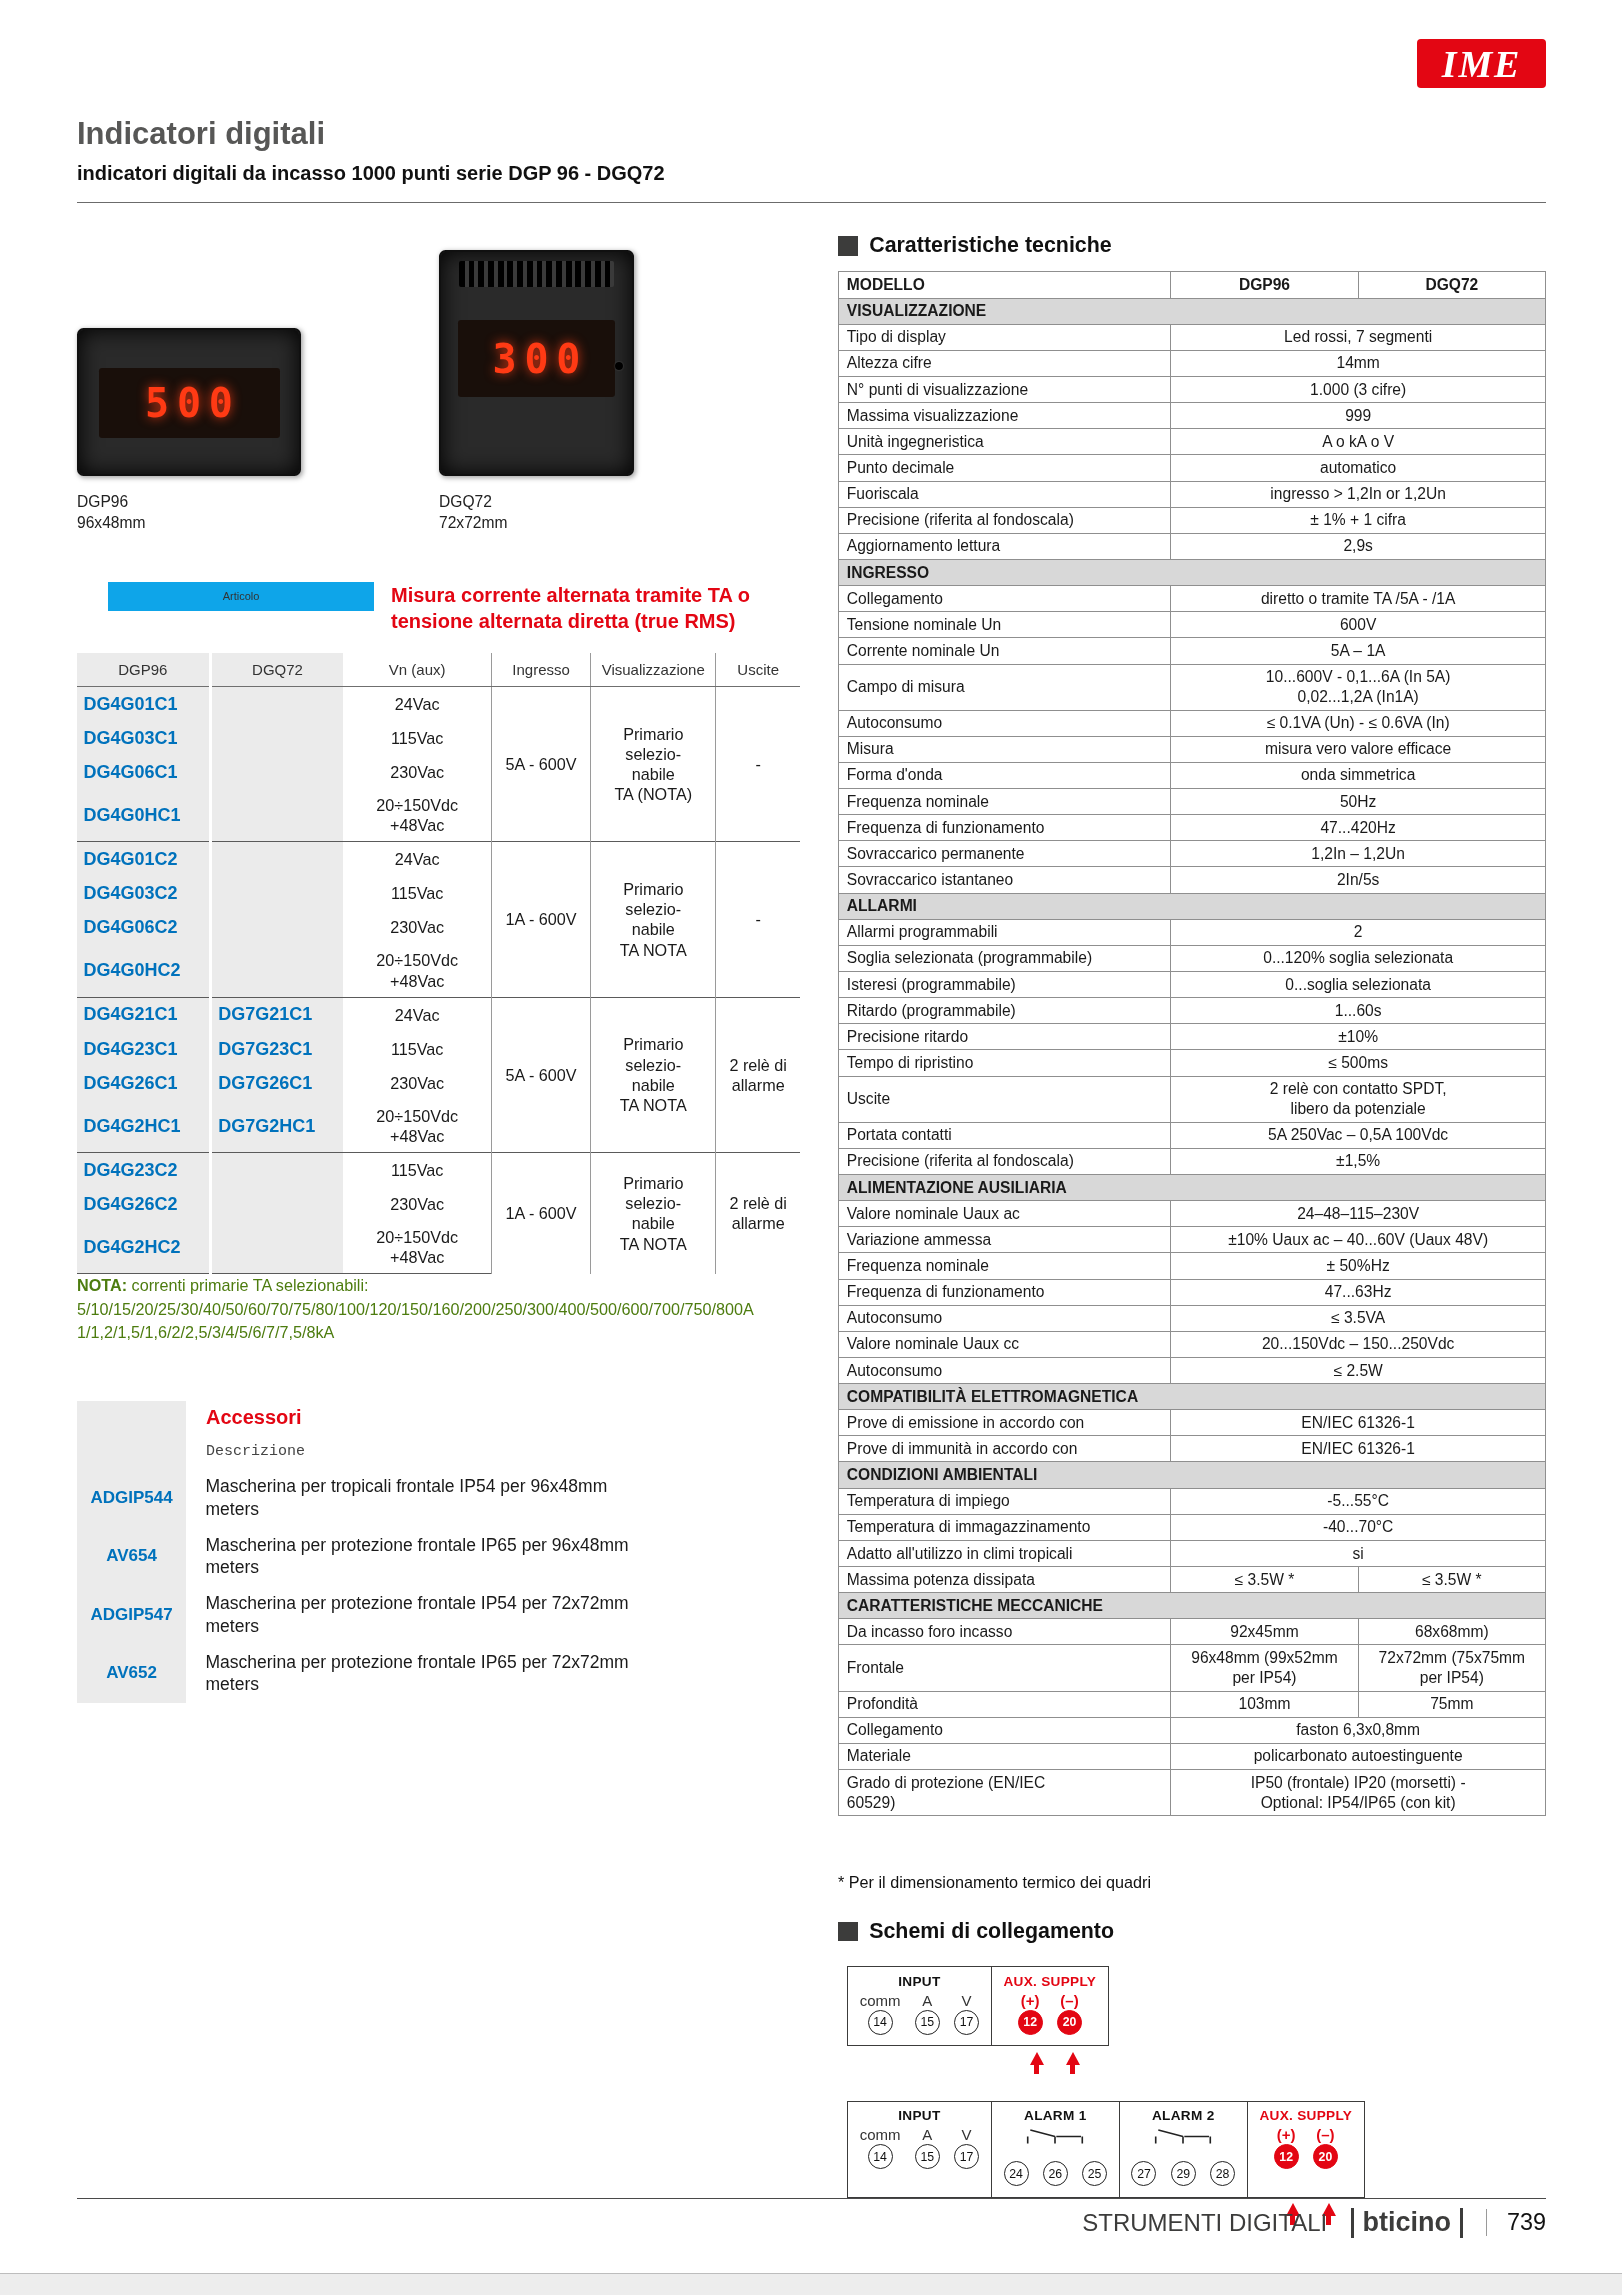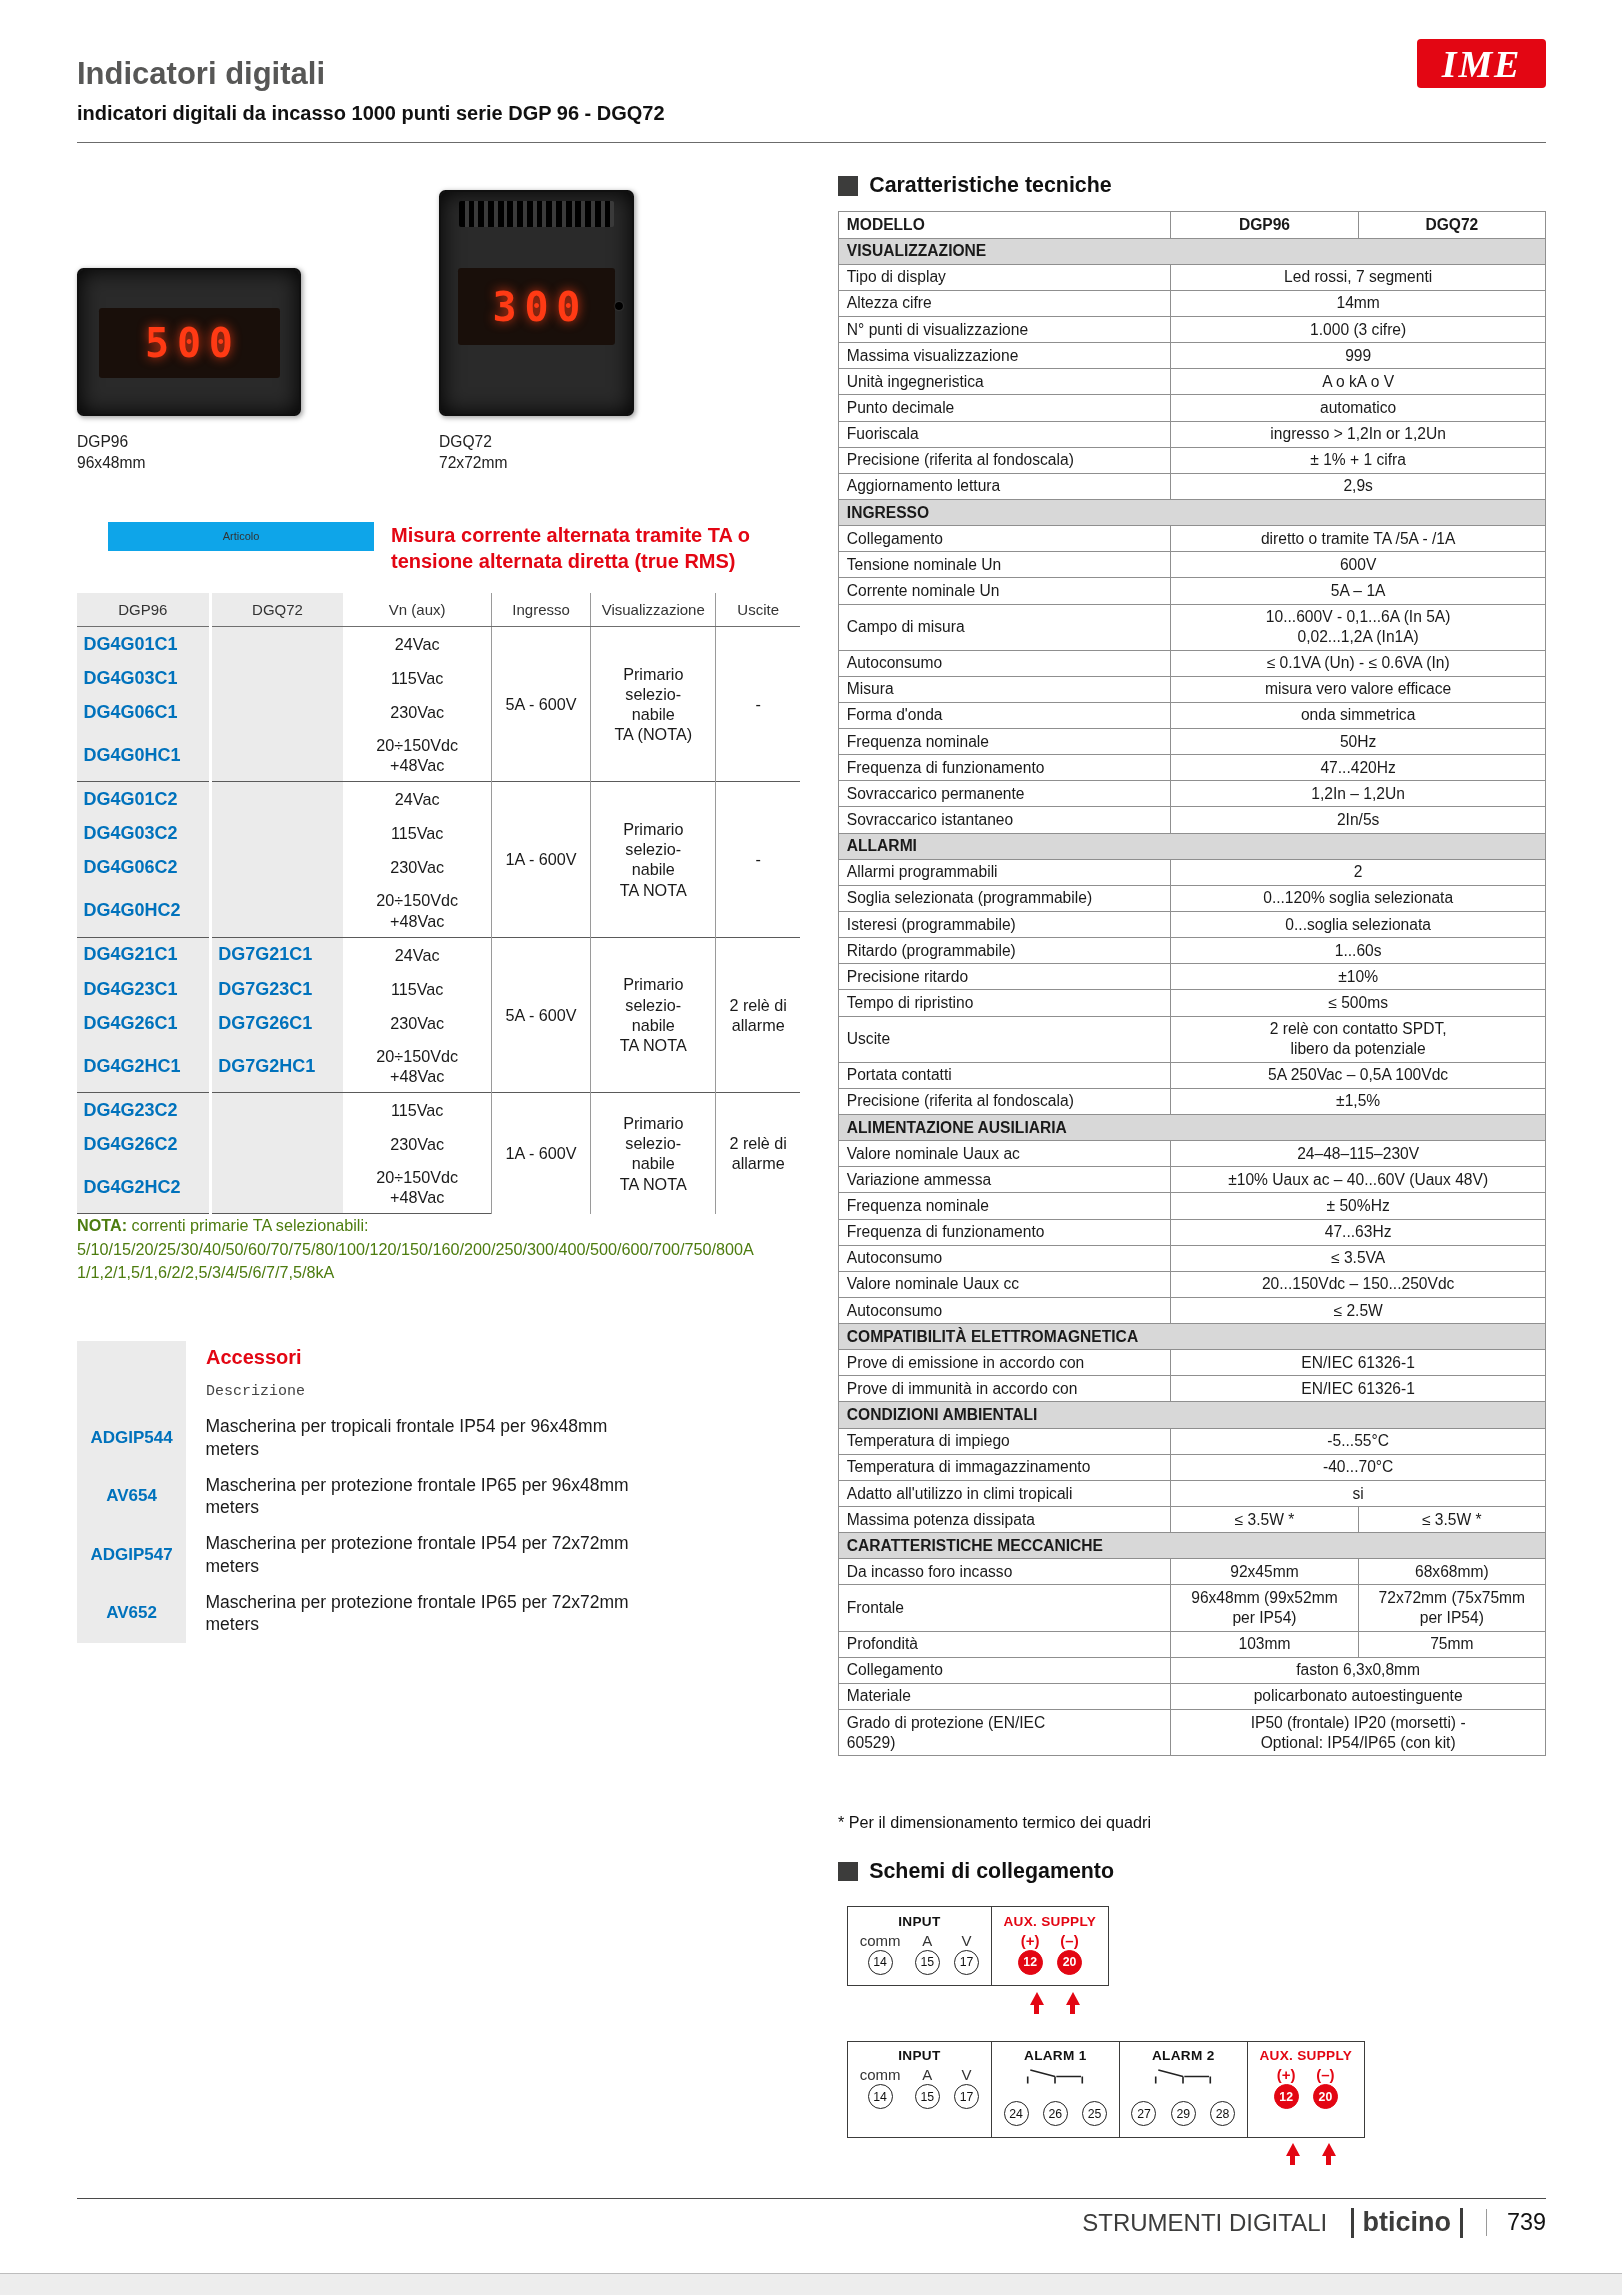--- a/index.html
+++ b/index.html
@@ -11,40 +11,40 @@
     --rule:#8f8f8f;
   }
   *{margin:0;padding:0;box-sizing:border-box;}
   body{background:#fff;font-family:"Liberation Sans",sans-serif;color:var(--ink);}
   .page{position:relative;width:1623px;height:2295px;background:#fff;padding:0 77px;overflow:hidden;}
 
   
   .ime-logo{position:absolute;top:39px;right:77px;width:129px;height:49px;background:var(--red);
     color:#fff;display:flex;align-items:center;justify-content:center;border-radius:3.9px;
     font-family:"Liberation Serif",serif;font-weight:bold;font-style:italic;font-size:38px;letter-spacing:1.9px;}
-  .title-block{padding-top:56px;}
+  .title-block{padding-top:116px;}
   .page-title{font-size:31px;font-weight:bold;color:#575756;margin-bottom:10.4px;}
   .page-subtitle{font-size:20px;font-weight:bold;color:#111;margin-bottom:17px;}
   .title-rule{border:none;border-top:1.9px solid #6b6b6b;margin-bottom:30px;}
 
   
   .columns{display:flex;gap:38px;align-items:flex-start;}
   .left-col{width:723px;flex:0 0 auto;}
   .right-col{flex:1;min-width:0;}
 
   
   .figures{display:flex;align-items:flex-end;gap:138px;margin-top:17px;}
   .figure{display:flex;flex-direction:column;}
   .device{background:#2a2a2a;border:2.6px solid #101010;border-radius:6.5px;position:relative;
     box-shadow:inset 0 0 22px #000, 1.3px 1.9px 5.2px rgba(0,0,0,.35);}
   .dgp96-device{width:224px;height:148px;}
   .dgq72-device{width:195px;height:226px;}
   .screen{position:absolute;background:#190f0a;border-radius:3.2px;display:flex;align-items:center;justify-content:center;}
   .dgp96-device .screen{left:19.5px;right:19.5px;top:38px;bottom:36px;}
-  .dgq72-device .screen{left:17px;right:17px;top:76px;height:77px;}
+  .dgq72-device .screen{left:17px;right:17px;top:68px;height:77px;}
   .seg{font-family:"DejaVu Sans Mono",monospace;font-weight:bold;color:#ff3a14;letter-spacing:7.8px;
     font-size:40px;text-shadow:0 0 10.4px rgba(255,64,24,.85);padding-left:7.8px;}
   .vents{position:absolute;top:9px;left:18px;right:18px;height:26px;
     background:repeating-linear-gradient(90deg,#000 0 5.8px,#3a3a3a 5.8px 9.7px);border-radius:1.9px;}
   .screw{position:absolute;right:9px;top:110px;width:7.8px;height:7.8px;border-radius:50%;background:#000;box-shadow:0 0 1.9px #555;}
   .figcap{margin-top:14.3px;font-size:15.6px;color:#222;line-height:1.35;}
 
   
   .article-head{display:flex;align-items:flex-start;margin-top:49px;}
   .articolo-band{width:266px;background:#0ea5e9;text-align:center;font-size:11px;color:#333;padding:8.4px 0;margin-left:31px;}

